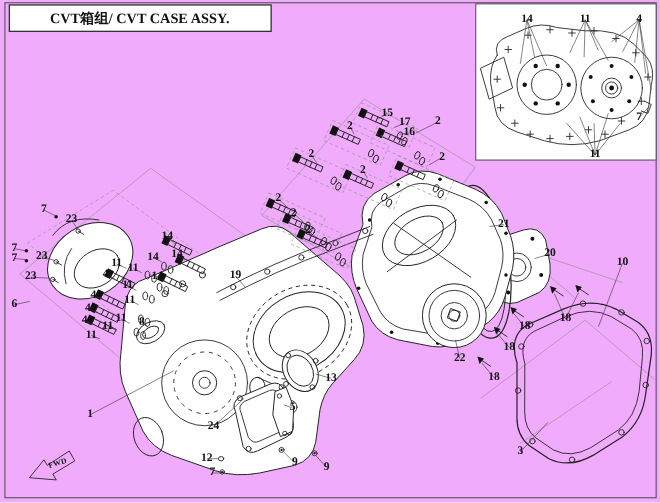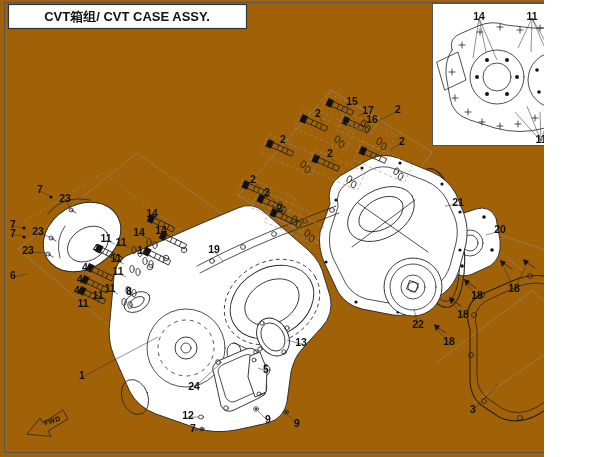--- a/index.html
+++ b/index.html
@@ -1,17 +1,17 @@
 <!DOCTYPE html>
 <html><head>
 <meta charset="utf-8">
 <style>
   html,body{margin:0;padding:0;background:#fff;}
-  #stage{position:relative;width:544px;height:457px;background:#a16207;overflow:hidden;
-         font-family:Liberation Sans, sans-serif;}
+  #stage{position:relative;width:600px;height:457px;background:#f0abfc;overflow:hidden;
+         font-family:Liberation Serif, serif;}
   svg{position:absolute;left:0;top:0;}
   .ln{fill:none;stroke:#222;stroke-width:.8;stroke-linejoin:round;stroke-linecap:round;}
   .ln2{fill:none;stroke:#222;stroke-width:1.1;stroke-linejoin:round;}
   .fw{fill:#fff;stroke:#222;stroke-width:.9;stroke-linejoin:round;}
   .thin{fill:none;stroke:#909090;stroke-width:.55;}
   .dash{stroke-dasharray:3 2.6;}
   .fk{fill:#111;stroke:none;}
   .dot{fill:#111;stroke:none;}
   .callout{font-weight:bold;font-size:10.5px;fill:#111;}
   .ttl{font-weight:bold;font-size:13px;fill:#111;}

